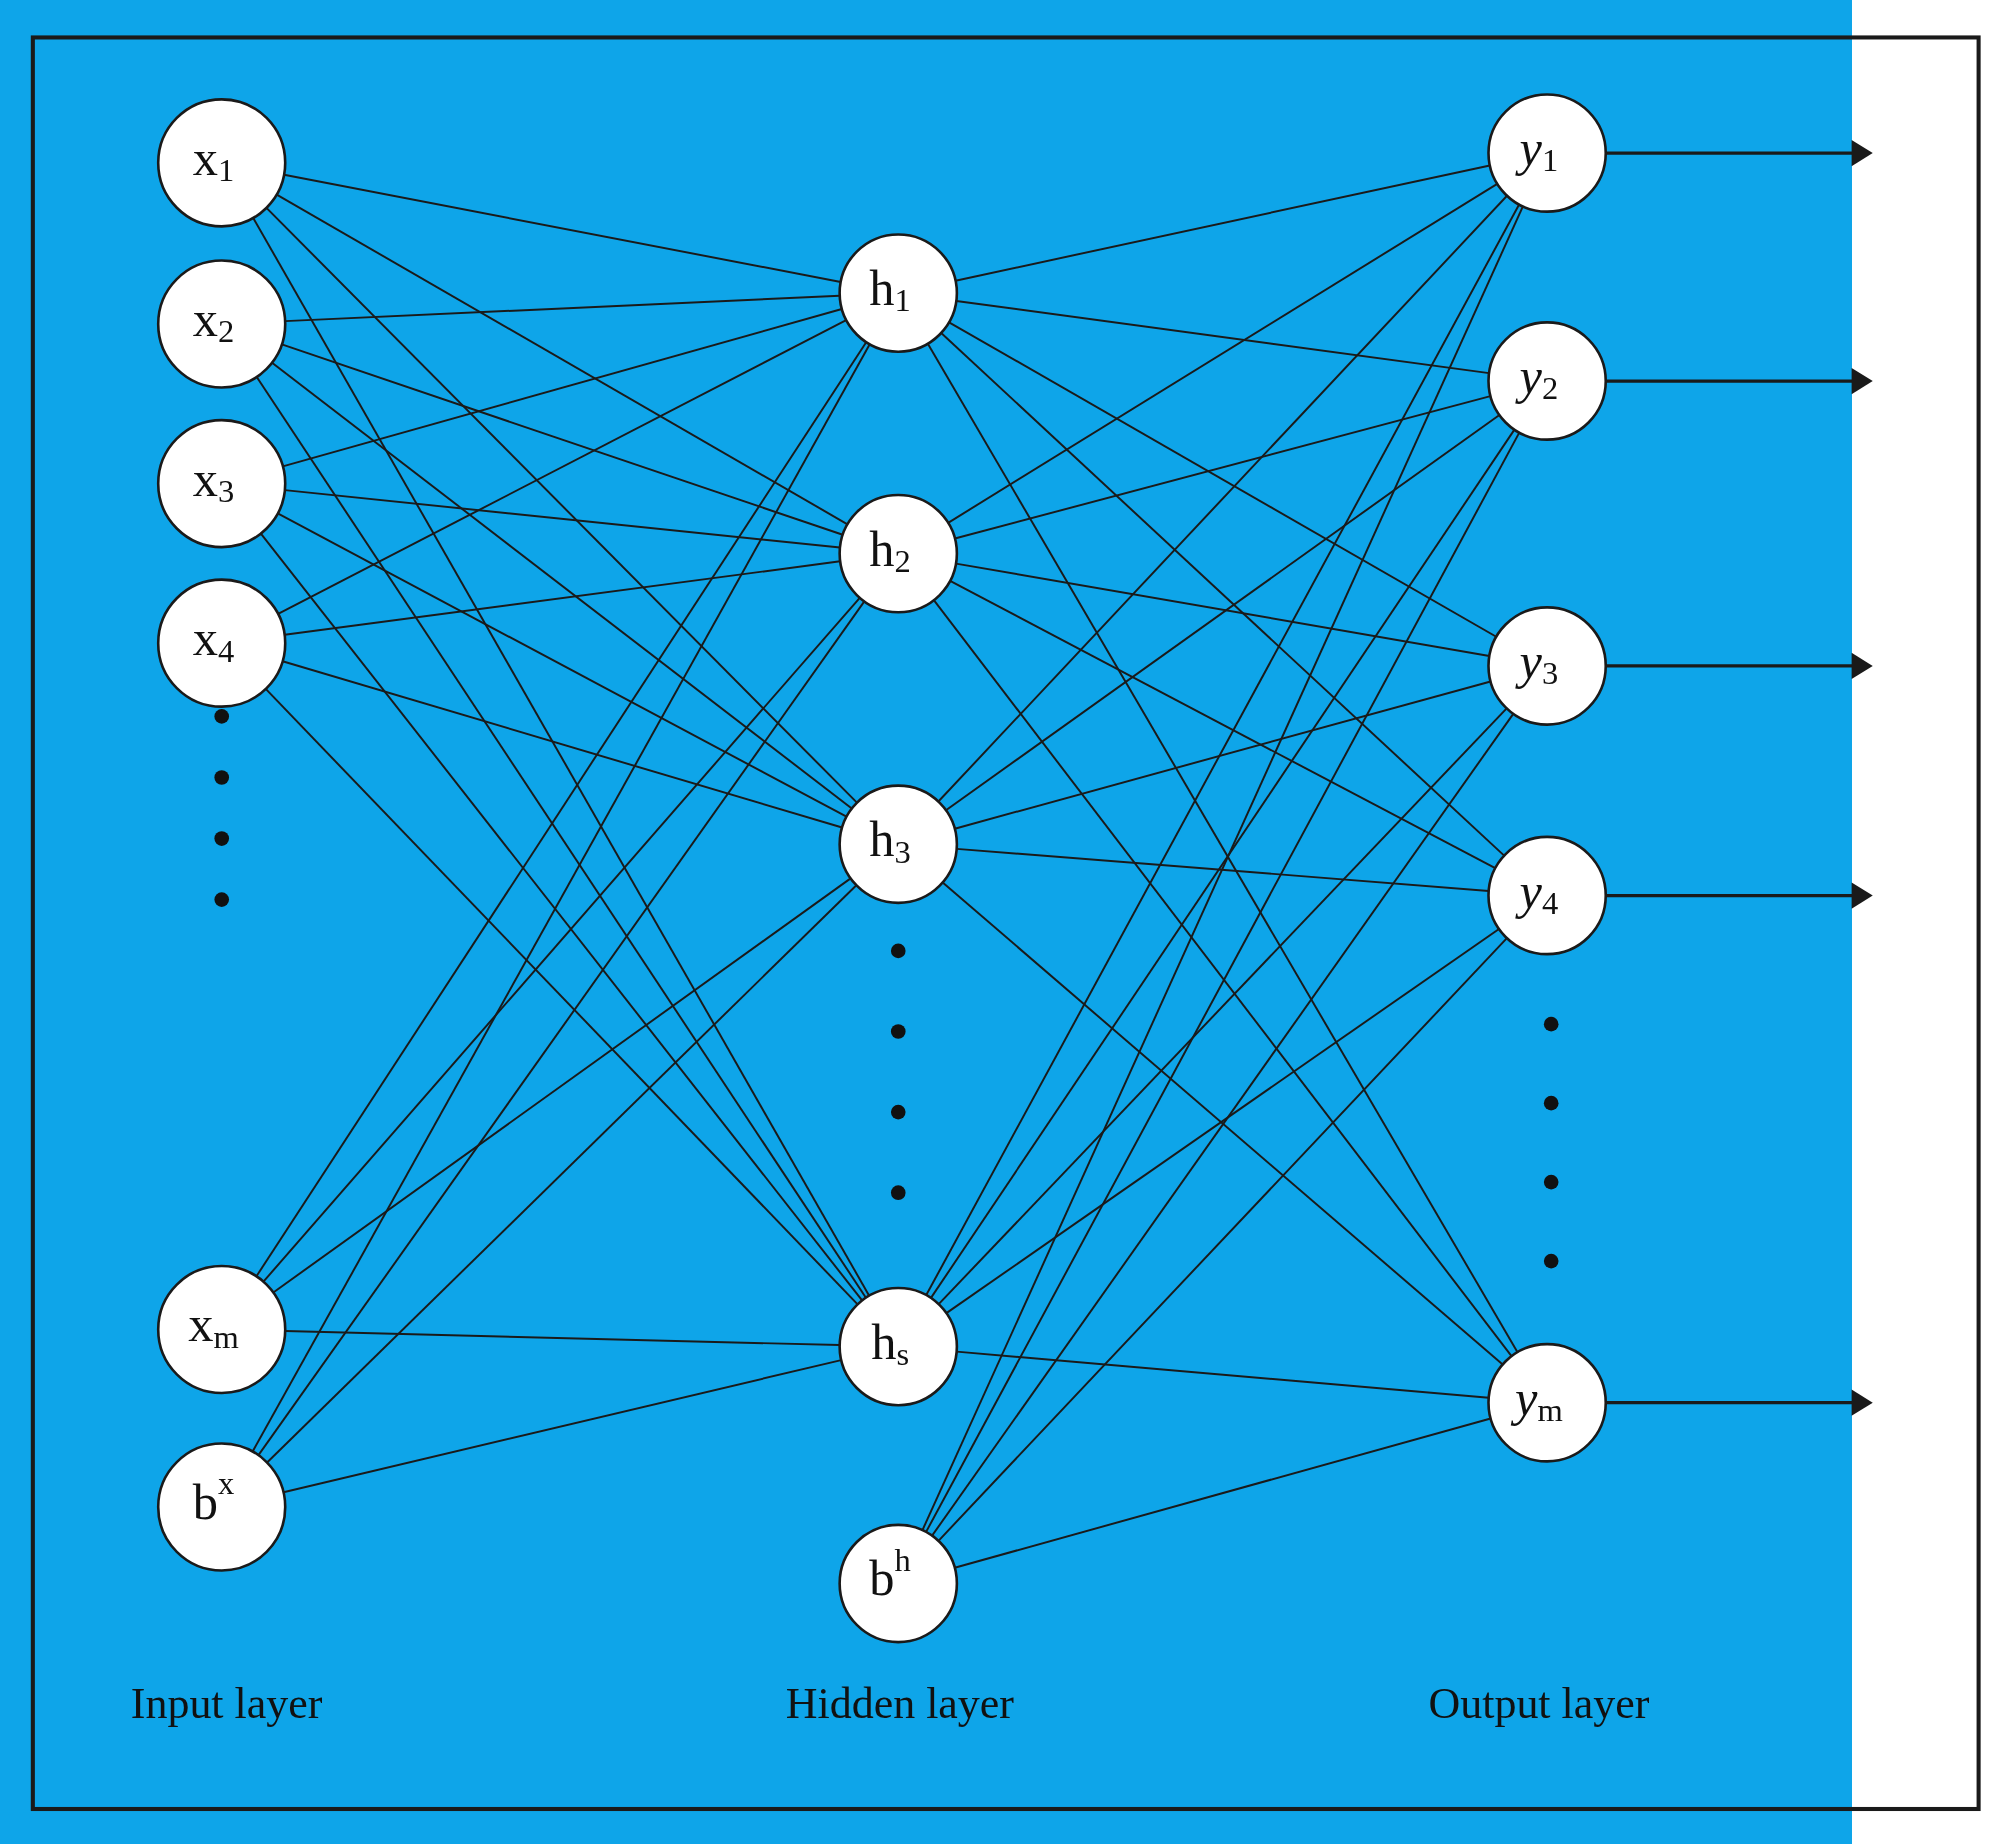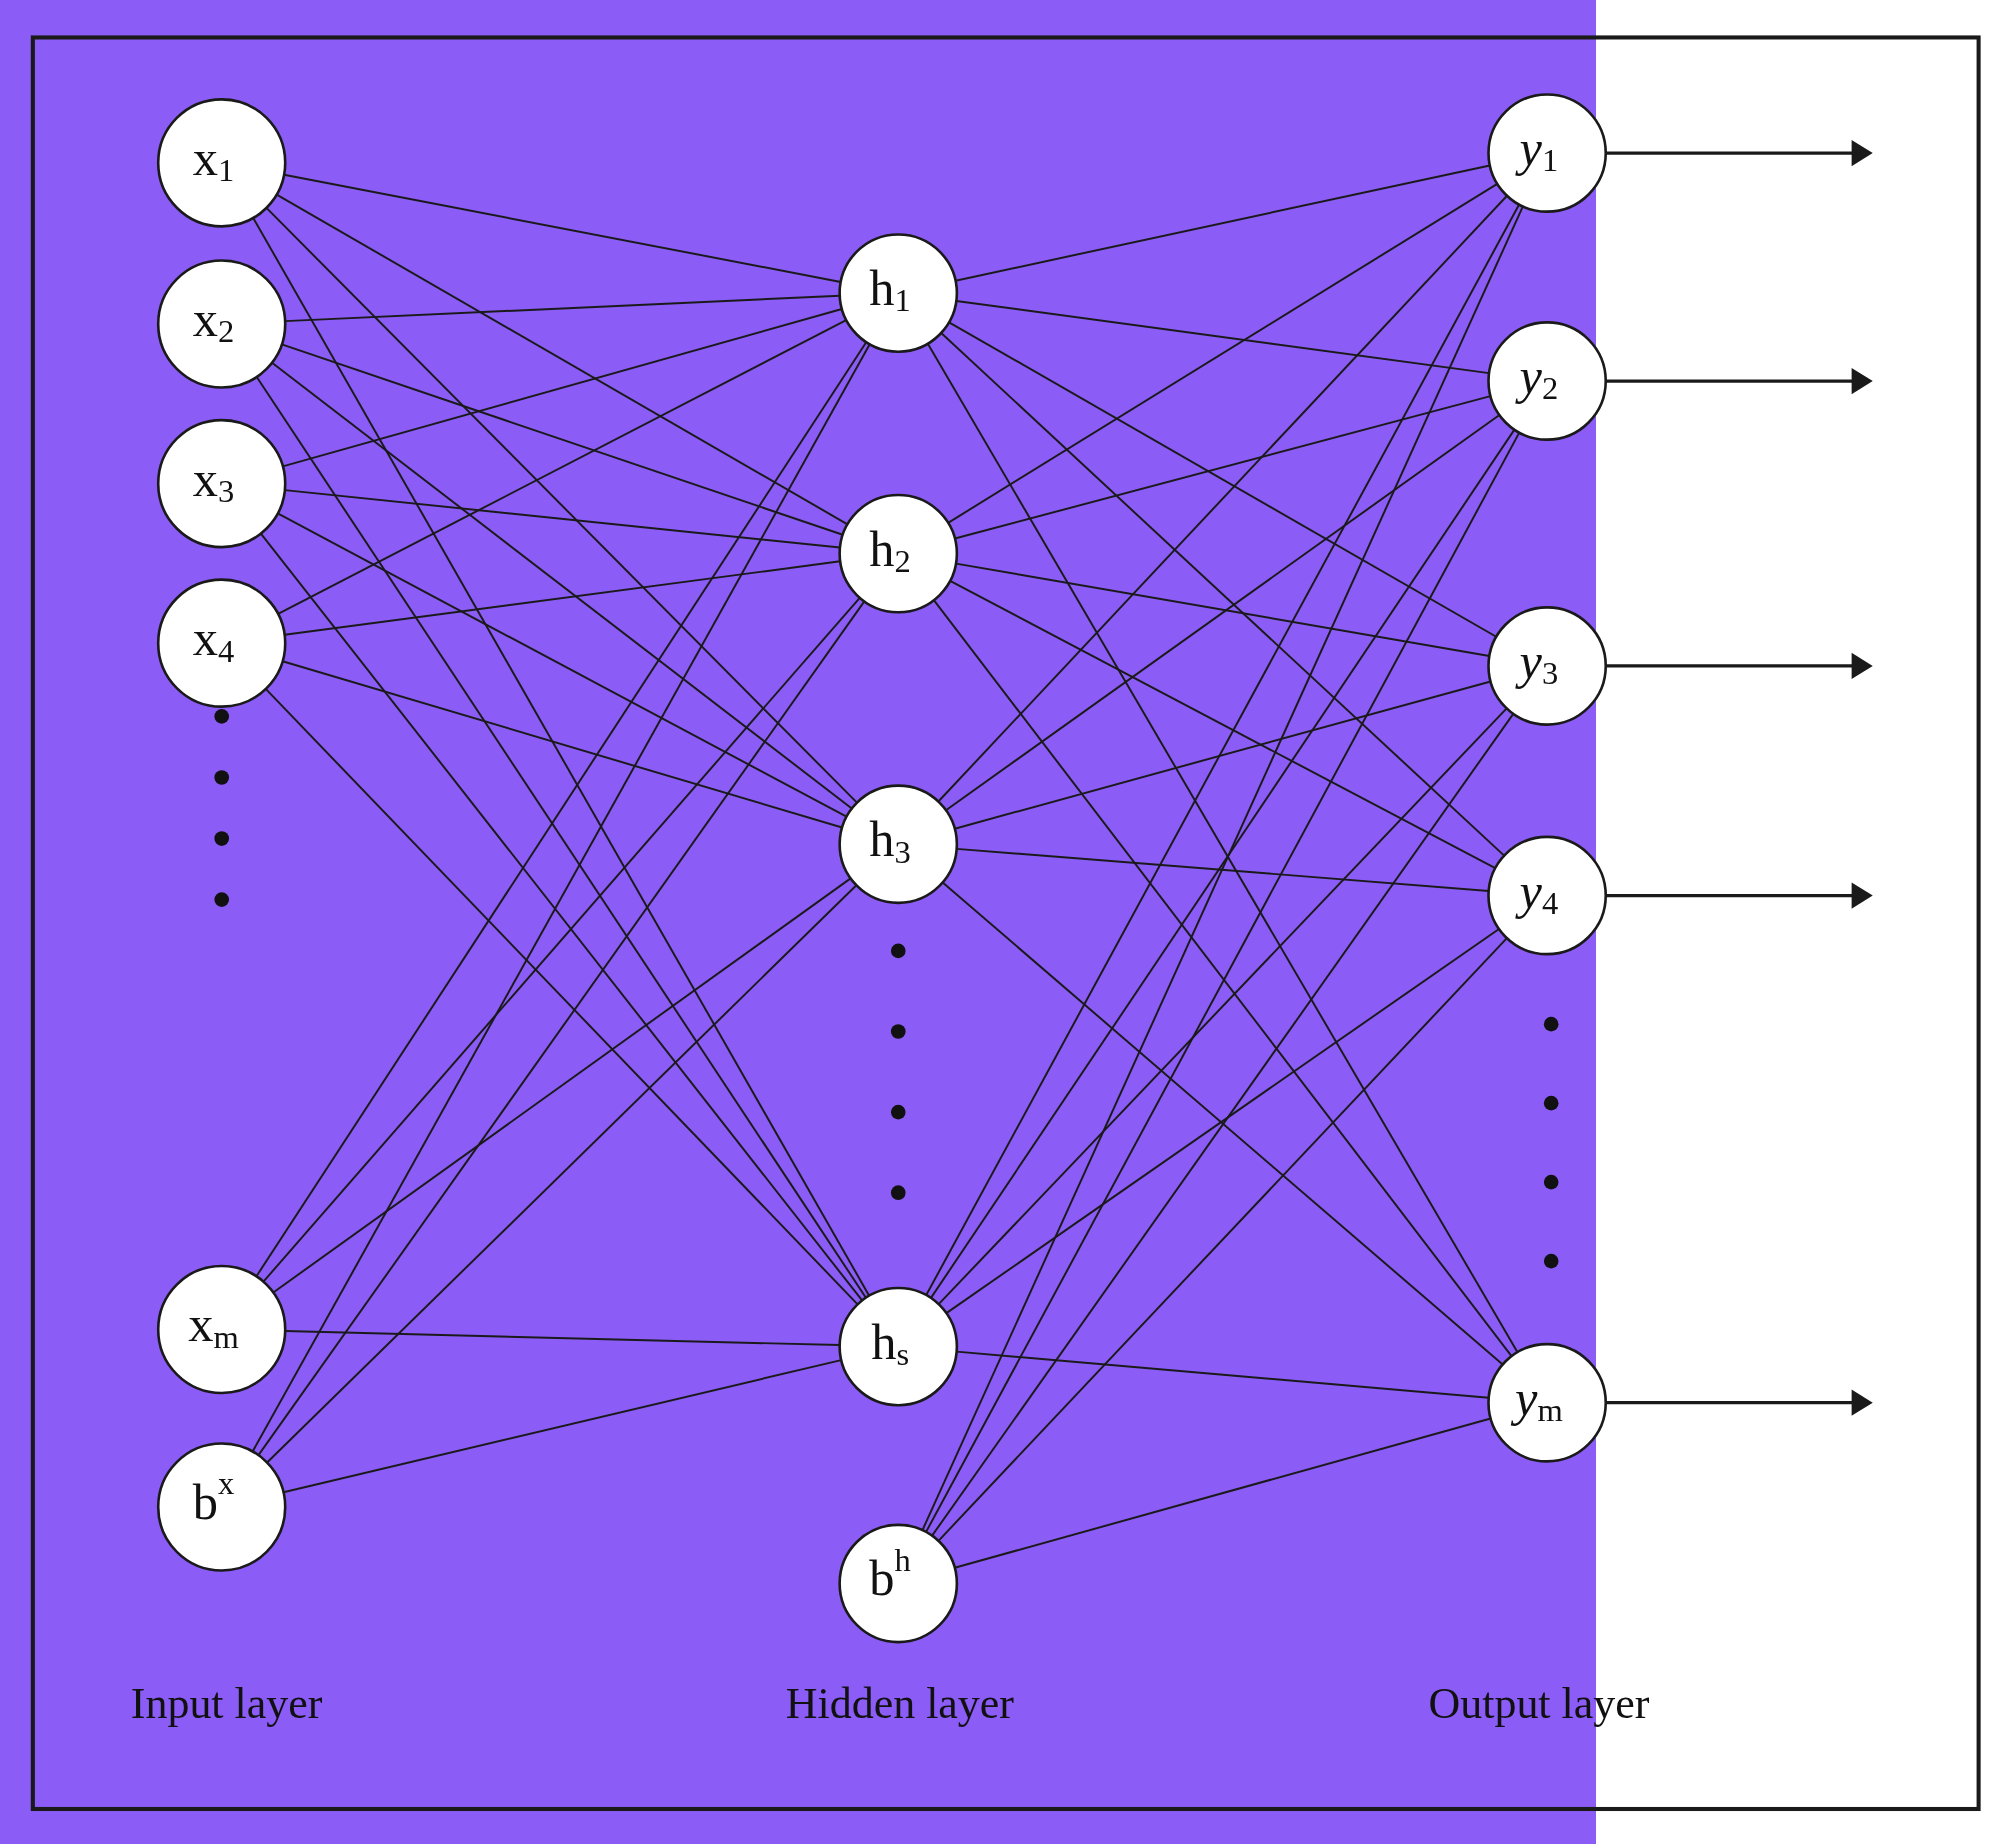--- a/index.html
+++ b/index.html
@@ -8,23 +8,23 @@
     background: #ffffff;
   }
   body {
     width: 2009px;
     height: 1844px;
     font-family: "Liberation Serif", serif;
     overflow: hidden;
   }
   #diagram-root {
     position: relative;
-    width: 1596px;
+    width: 1852px;
     height: 1844px;
-    background: #8b5cf6;
+    background: #0ea5e9;
   }
   #nn-svg {
     display: block;
     width: 2009px;
     height: 1844px;
   }
   .frame-rect {
     fill: none;
     stroke: #1a1a1a;
     stroke-width: 5;

